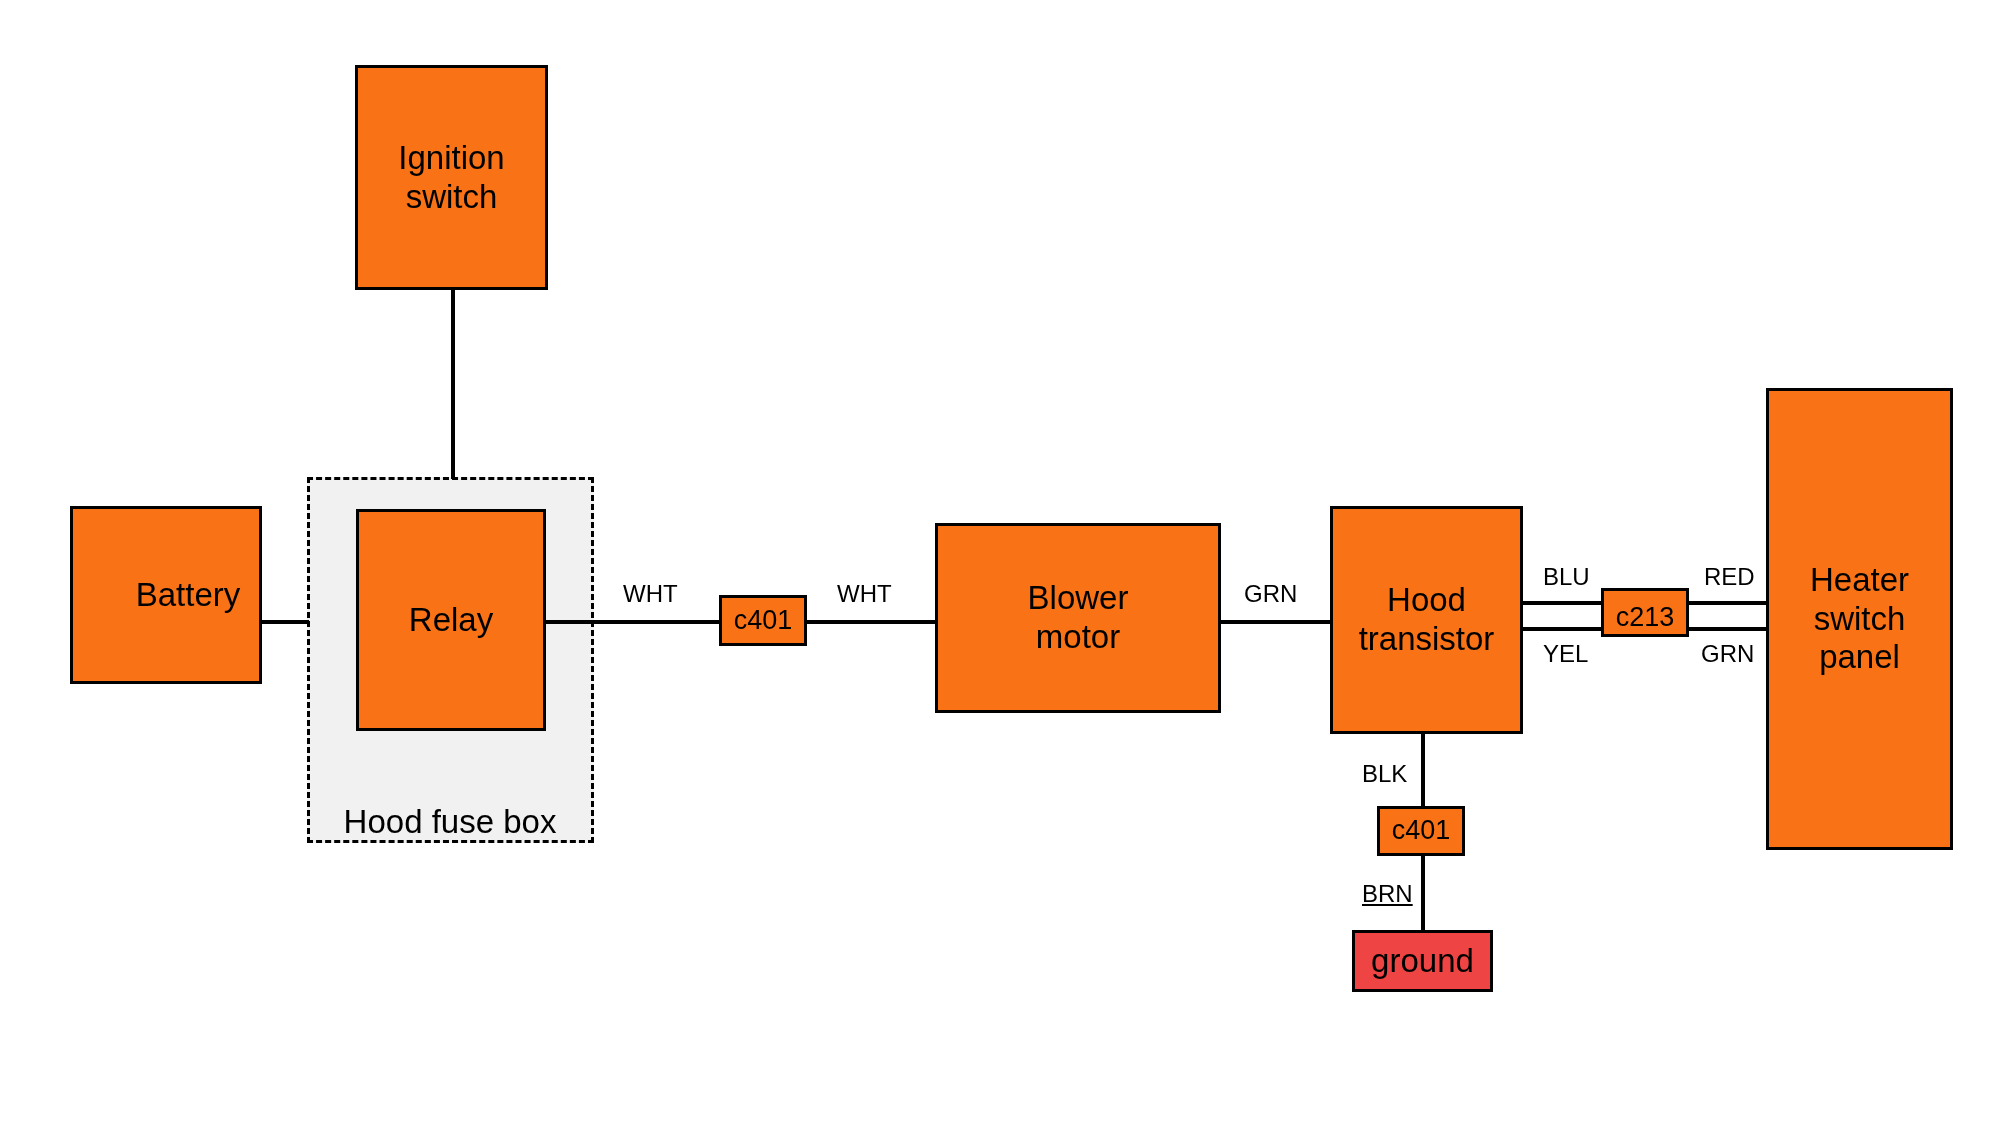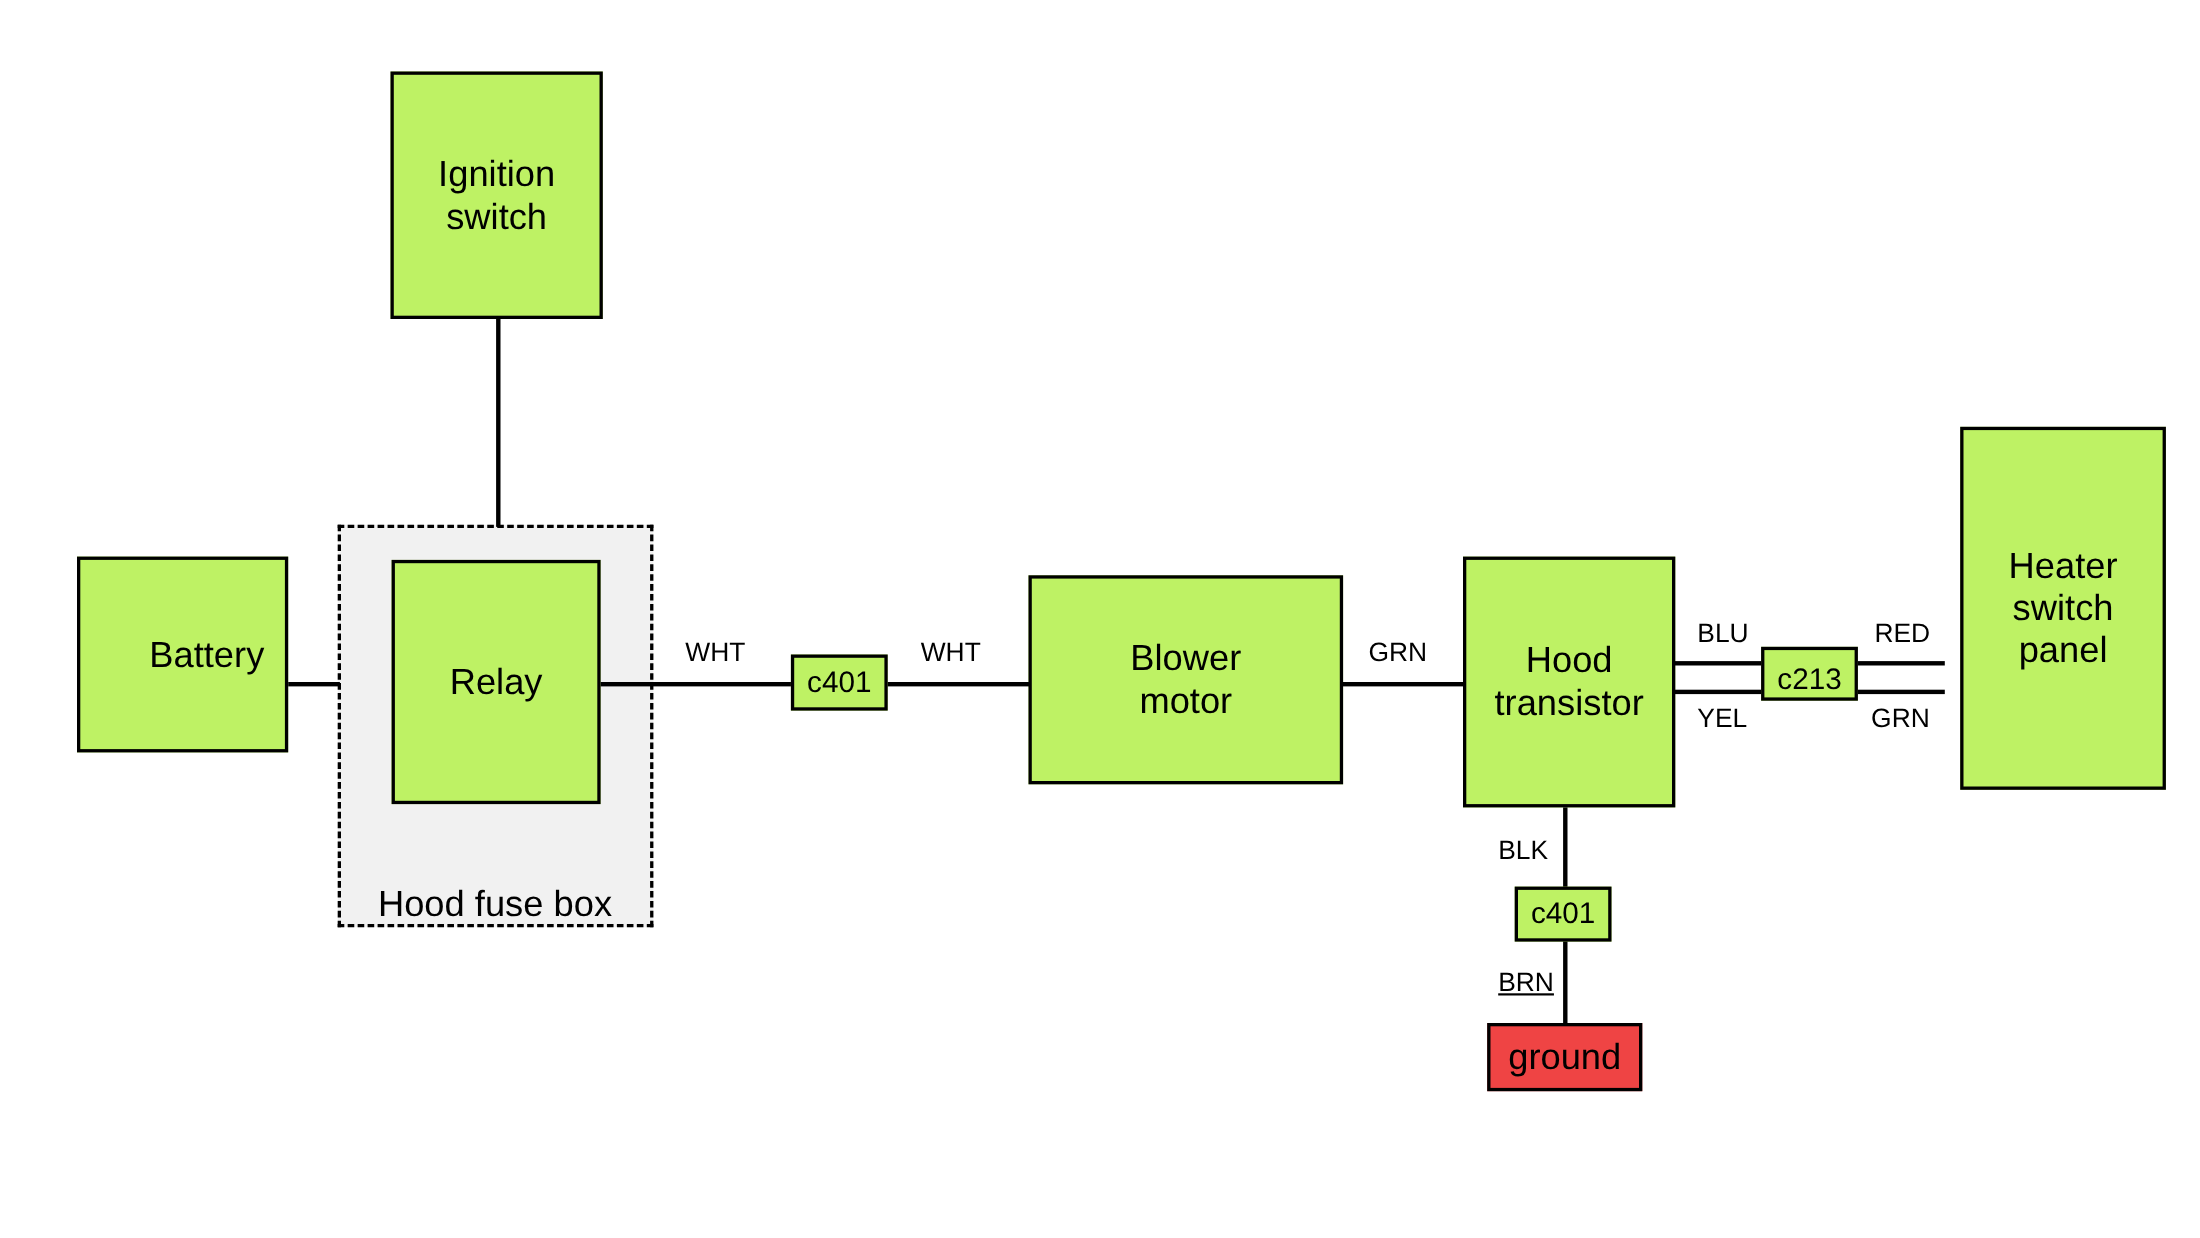--- a/index.html
+++ b/index.html
@@ -12,21 +12,21 @@
     width: 2000px;
     height: 1125px;
     background: #ffffff;
     font-family: "Liberation Sans", sans-serif;
     overflow: hidden;
   }
   .box {
     position: absolute;
     box-sizing: border-box;
     border: 3px solid #000000;
-    background: #bef264;
+    background: #f97316;
     display: flex;
     align-items: center;
     justify-content: center;
     text-align: center;
     color: #000000;
     line-height: 1.18;
   }
   .box.big      { font-size: 33px; }
   .box.conn     { font-size: 27px; border-width: 3px; }
   .box.ground   { font-size: 33px; background: #ef4444; border-width: 3px; }
@@ -91,21 +91,21 @@
     <span>Relay</span>
   </div>
 
   <div class="box big" style="left:1330px; top:506px; width:193px; height:228px;">
     <div>
       <div>Hood</div>
       <div>transistor</div>
     </div>
   </div>
 
-  <div class="box big" style="left:1766px; top:388px; width:187px; height:330px;margin-left:16px;">
+  <div class="box big" style="left:1766px; top:388px; width:187px; height:462px;">
     <div>
       <div>Heater</div>
       <div>switch</div>
       <div>panel</div>
     </div>
   </div>
 
   <div class="box ground" style="left:1352px; top:930px; width:141px; height:62px;">
     <span>ground</span>
   </div>

